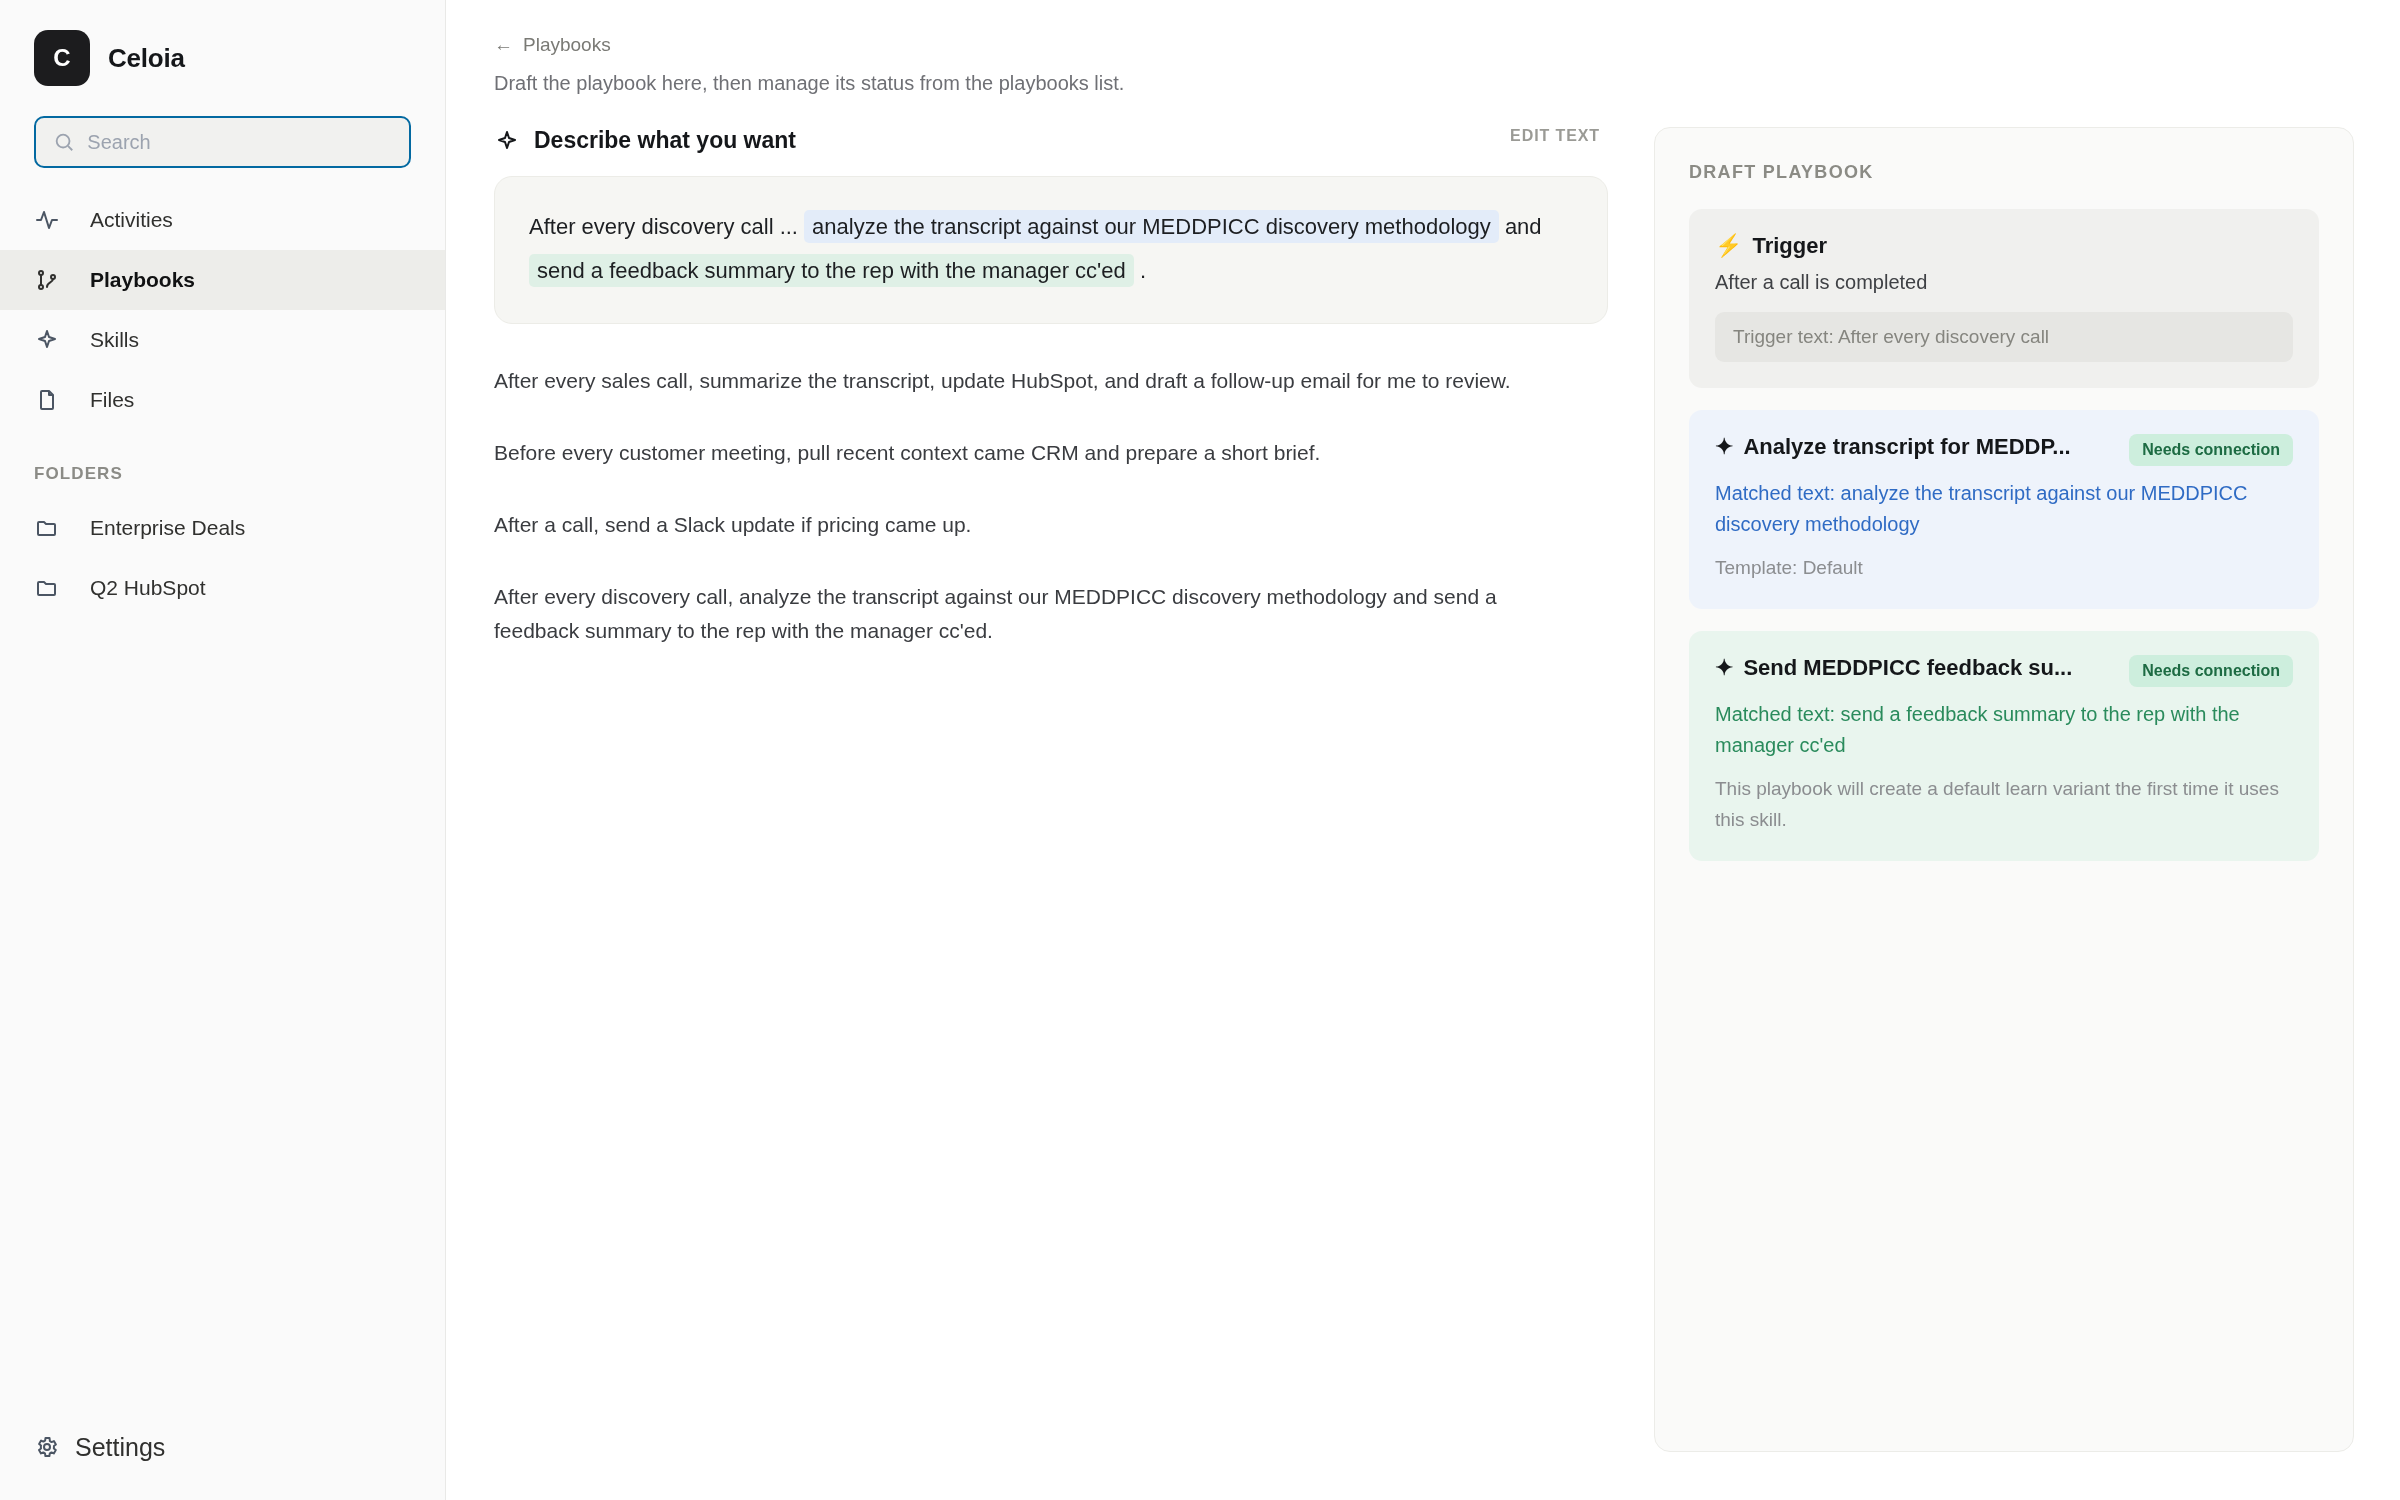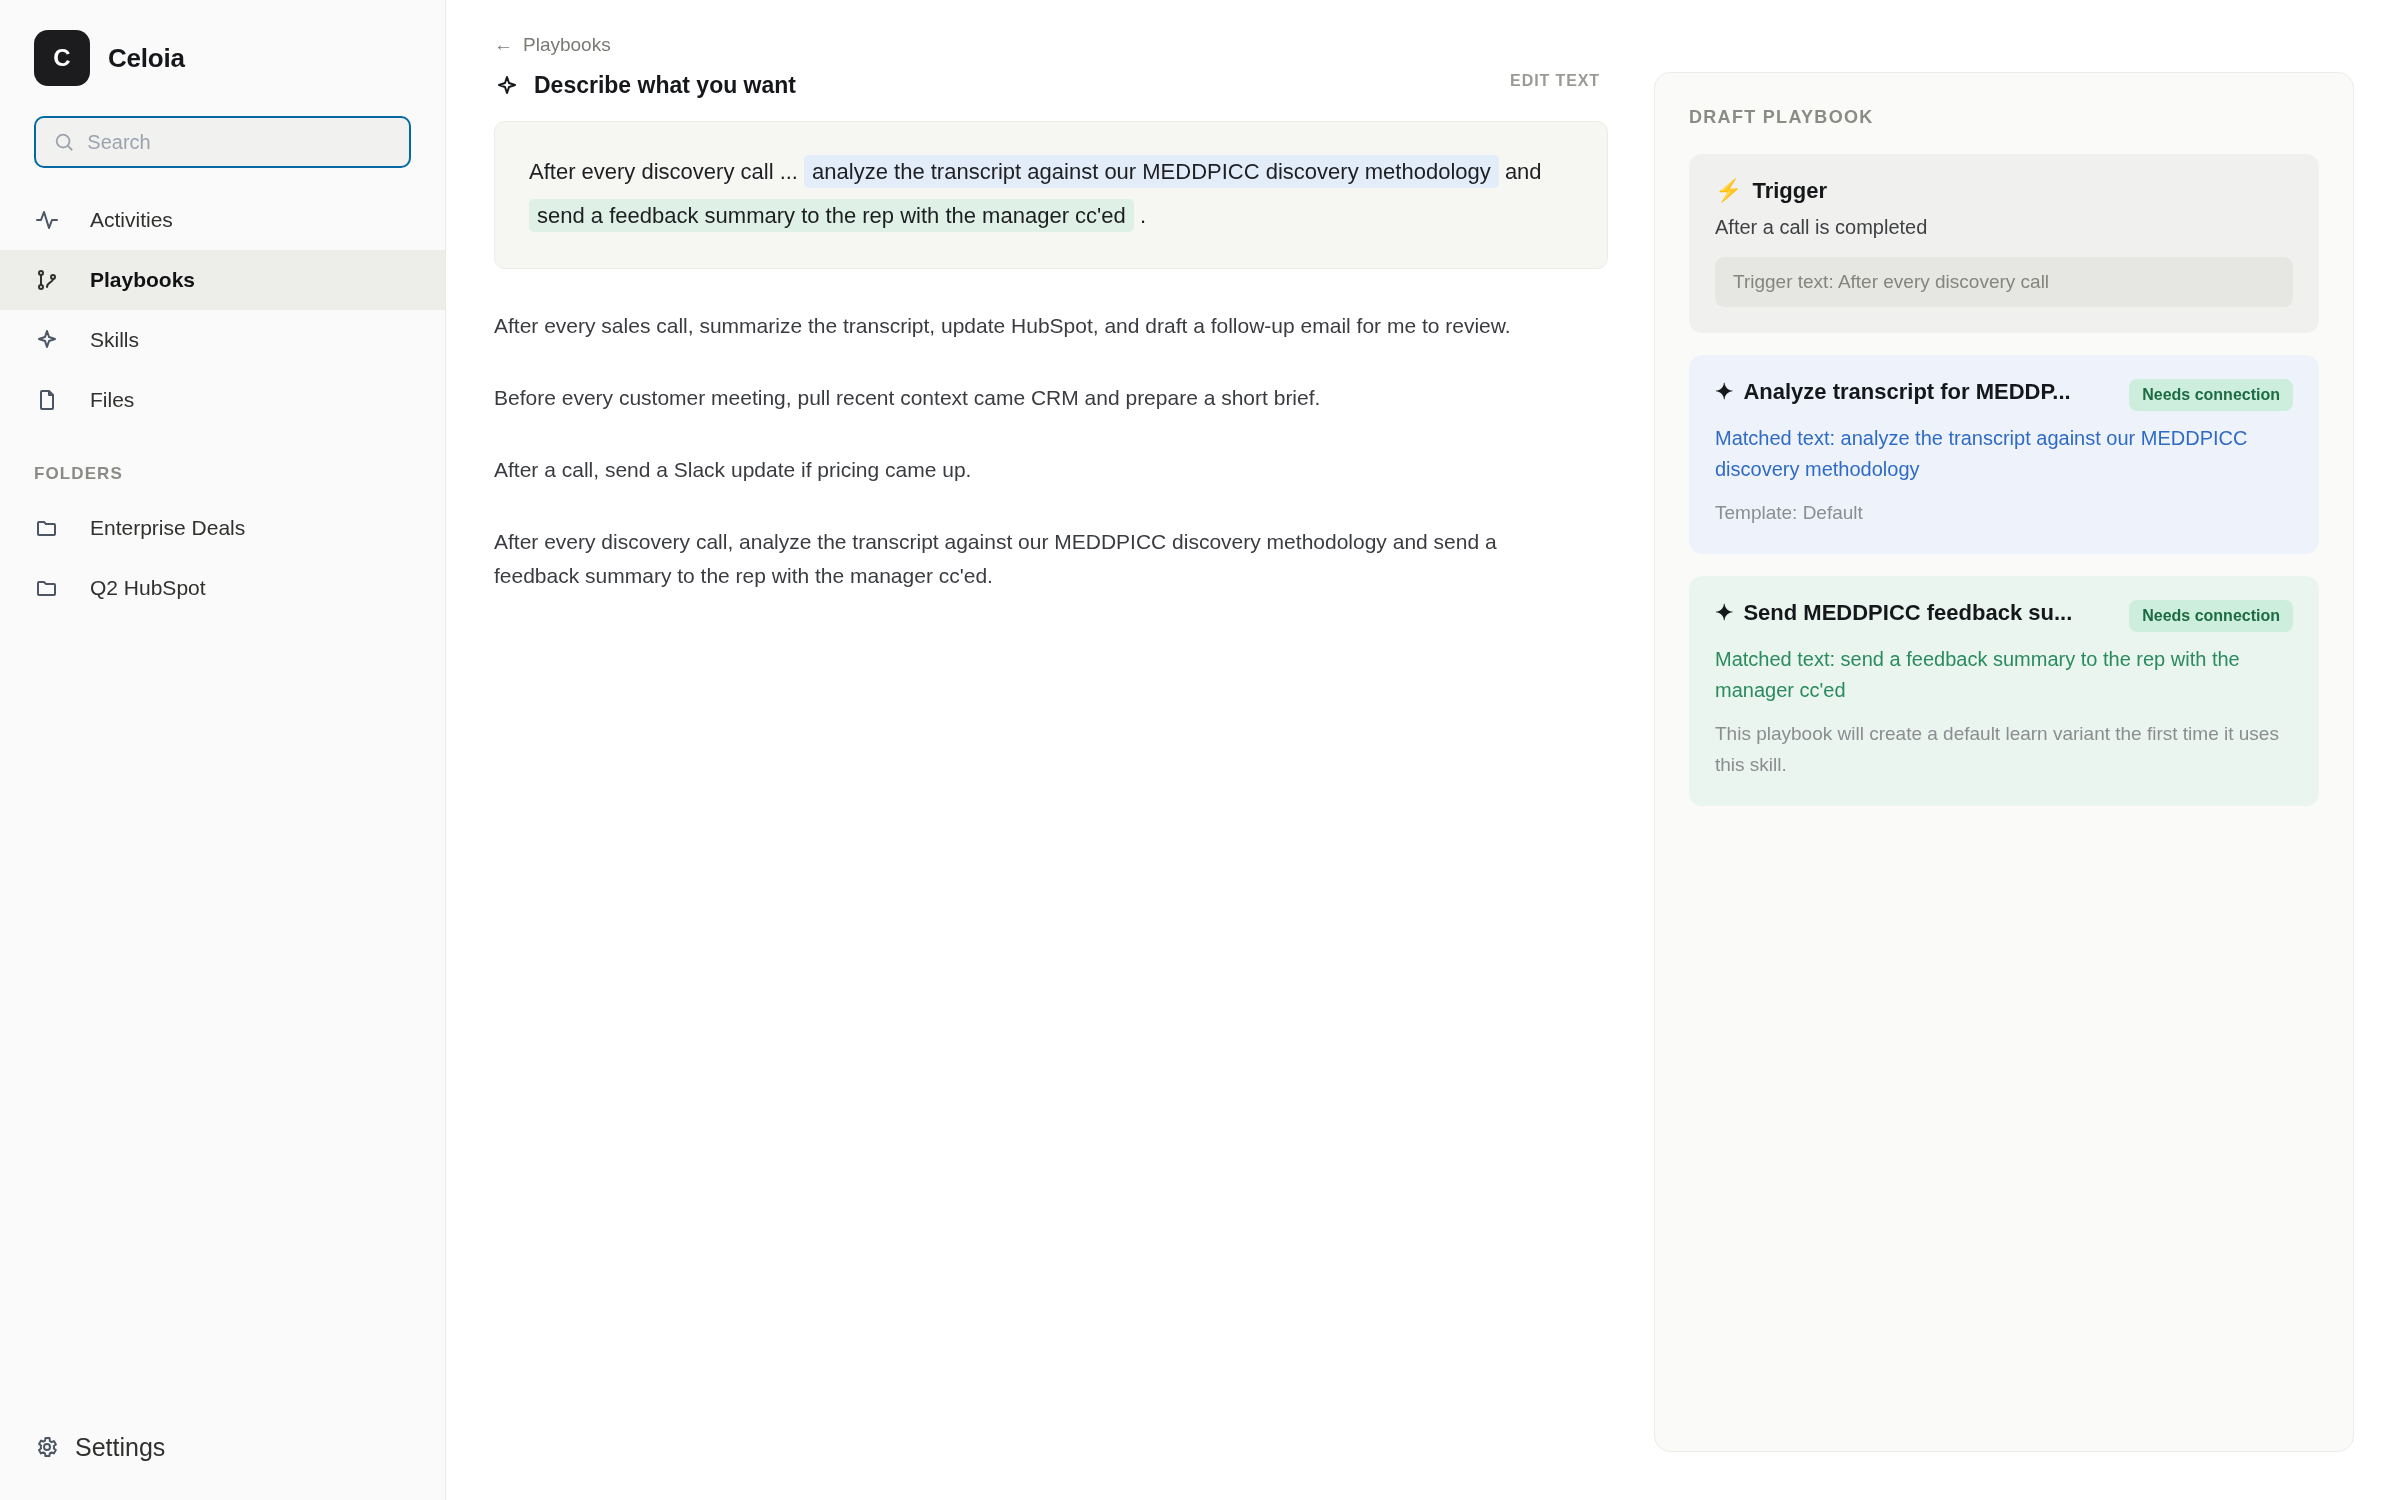--- a/index.html
+++ b/index.html
@@ -166,21 +166,21 @@
     color: #9a9a95;
     font-weight: bold;
     cursor: pointer;
     background: none;
     border: none;
     font-family: "Liberation Sans", sans-serif;
   }
   .prompt-card {
     background: #f6f6f3;
     border: 1px solid #ececE7;
-    border-radius: 11px;
+    border-radius: 18px;
     padding: 28px 32px 30px 34px;
     font-size: 22px;
     line-height: 44px;
     color: #1d1f22;
     margin-top: 20px;
   }
   .hl-blue {
     background: #e3ecf9;
     border-radius: 5px;
     padding: 4px 8px;
@@ -382,20 +382,21 @@
     </div>
   </aside>
 
   <main class="main">
 
     <div class="breadcrumb">
       <span>←</span>
       <span>Playbooks</span>
     </div>
 
+    <div class="page-sub">Draft the playbook here, then manage its status from the playbooks list.</div>
 
     <div class="content">
 
       <section class="left-col">
         <div class="section-head">
           <div class="section-head-left">
             <span class="nav-icon">
               <svg width="24" height="24" viewBox="0 0 24 24" fill="none" stroke="#15171a" stroke-width="2" stroke-linejoin="round">
                 <path d="M12 3l2 6 6 2-6 2-2 6-2-6-6-2 6-2z"></path>
               </svg>

